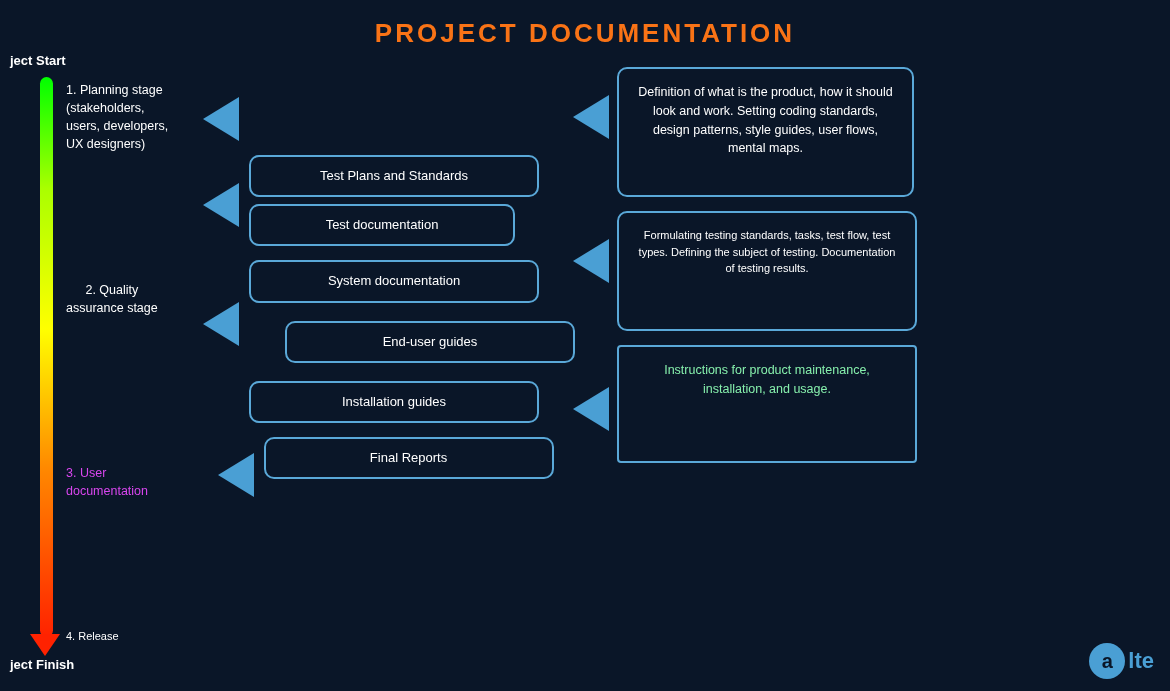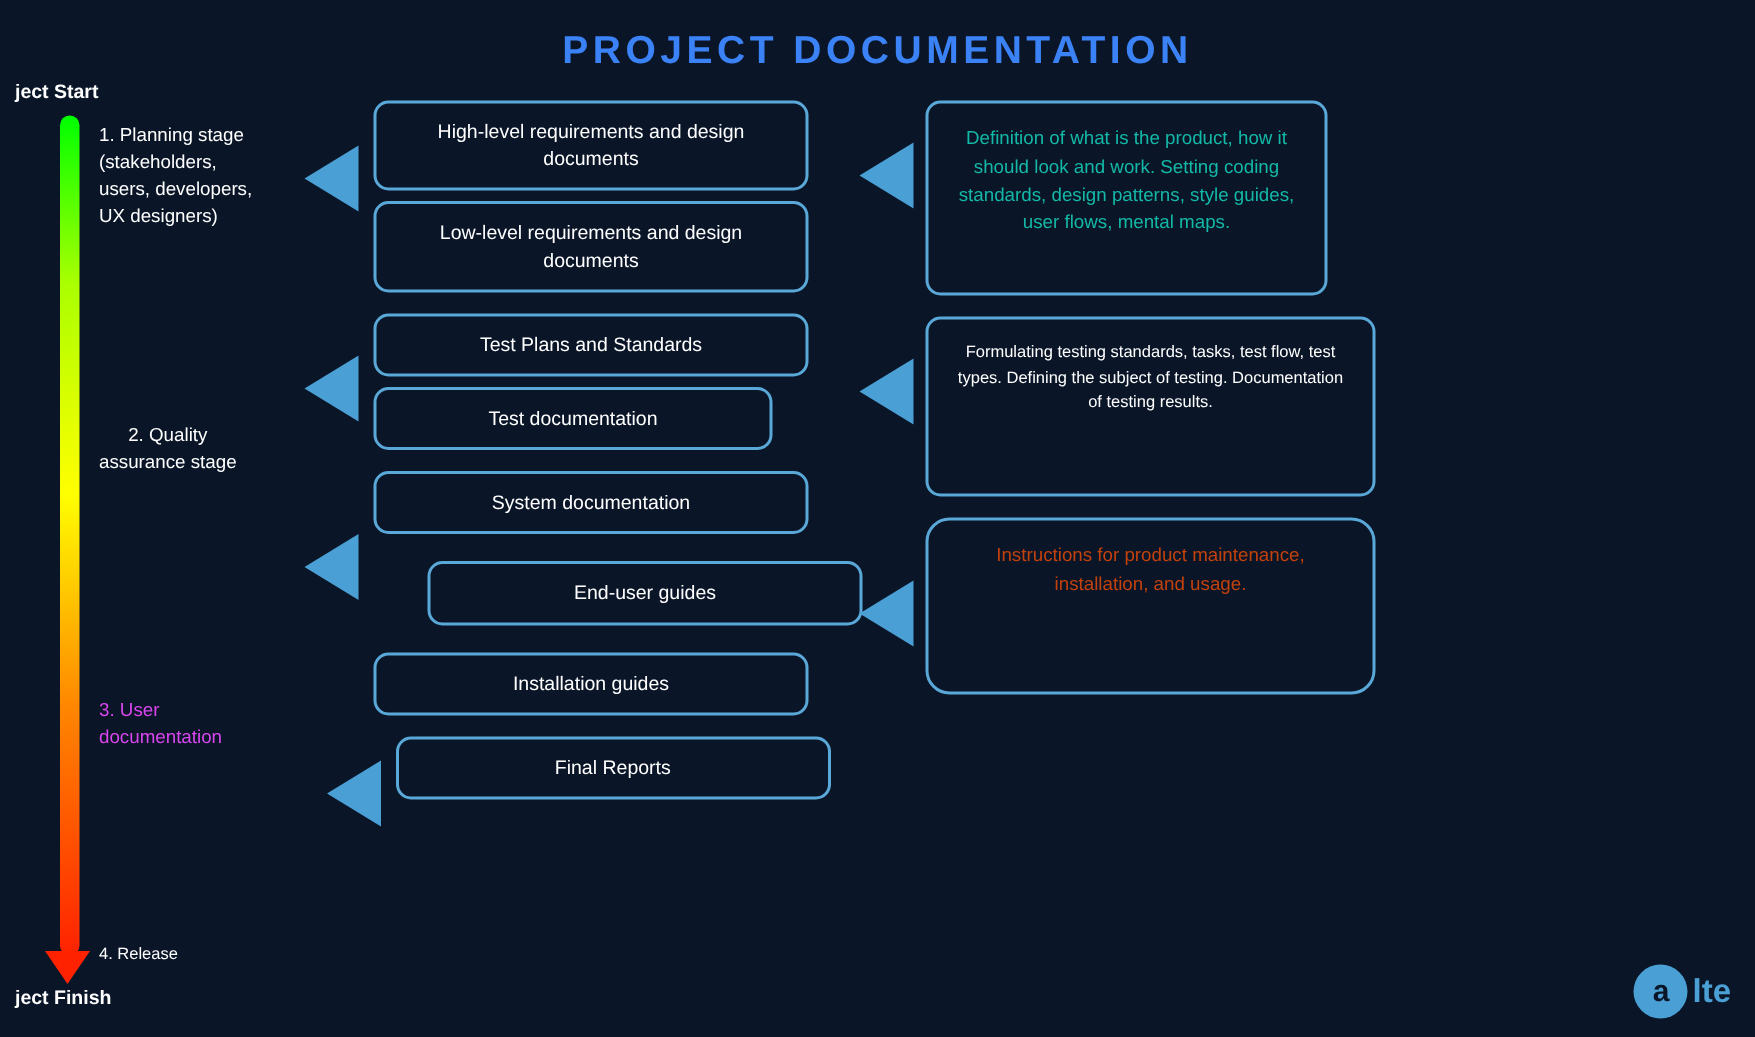--- a/index.html
+++ b/index.html
@@ -13,21 +13,21 @@
       overflow: hidden;
       position: relative;
     }
 
     .title {
       text-align: center;
       font-size: 26px;
       font-weight: 700;
       letter-spacing: 3px;
       padding-top: 18px;
-      color: #3b82f6;
+      color: #f97316;
     }
   </style>
 </head>
 <body>
 
 <div style="width:1170px;height:691px;background:#0a1628;position:relative;overflow:hidden;">
 
   <div class="title">PROJECT DOCUMENTATION</div>
 
   <div style="display:flex;flex-direction:row;height:calc(100% - 58px);padding:0 8px;position:relative;">
@@ -81,28 +81,20 @@
     </div>
 
     <div style="display:flex;flex-direction:column;align-items:center;width:365px;flex-shrink:0;padding-top:18px;gap:0;">
 
       <div style="display:flex;flex-direction:column;align-items:center;width:100%;margin-bottom:14px;">
 
         <div style="display:flex;flex-direction:row;align-items:flex-start;width:100%;justify-content:flex-start;gap:10px;">
           <div style="margin-top:30px;margin-left:0px;flex-shrink:0;">
             <div style="width:0;height:0;border-top:22px solid transparent;border-bottom:22px solid transparent;border-right:36px solid #4a9fd4;"></div>
           </div>
-          <div style="display:flex;flex-direction:column;gap:7px;">
-            <div style="border:2px solid #5aa8d8;border-radius:10px;padding:10px 20px;text-align:center;font-size:13px;color:#fff;width:290px;font-family:'Segoe UI',Arial,sans-serif;line-height:1.4;">
-              <span>High-level requirements and design documents</span>
-            </div>
-            <div style="border:2px solid #5aa8d8;border-radius:10px;padding:10px 20px;text-align:center;font-size:13px;color:#fff;width:290px;font-family:'Segoe UI',Arial,sans-serif;line-height:1.4;">
-              <span>Low-level requirements and design documents</span>
-            </div>
-          </div>
         </div>
       </div>
 
       <div style="display:flex;flex-direction:column;align-items:center;width:100%;margin-bottom:14px;">
         <div style="display:flex;flex-direction:row;align-items:flex-start;width:100%;justify-content:flex-start;gap:10px;">
           <div style="margin-top:28px;margin-left:0px;flex-shrink:0;">
             <div style="width:0;height:0;border-top:22px solid transparent;border-bottom:22px solid transparent;border-right:36px solid #4a9fd4;"></div>
           </div>
           <div style="display:flex;flex-direction:column;gap:7px;">
             <div style="border:2px solid #5aa8d8;border-radius:10px;padding:10px 20px;text-align:center;font-size:13px;color:#fff;width:290px;font-family:'Segoe UI',Arial,sans-serif;line-height:1.4;">
@@ -148,39 +140,39 @@
       </div>
 
     </div>
 
     <div style="display:flex;flex-direction:column;align-items:flex-start;width:380px;flex-shrink:0;padding-top:18px;gap:0;margin-left:5px;">
 
       <div style="display:flex;flex-direction:row;align-items:flex-start;gap:8px;margin-bottom:14px;">
         <div style="margin-top:28px;flex-shrink:0;">
           <div style="width:0;height:0;border-top:22px solid transparent;border-bottom:22px solid transparent;border-right:36px solid #4a9fd4;"></div>
         </div>
-        <div style="border:2px solid #5aa8d8;border-radius:10px;padding:14px 16px;font-size:12.5px;color:#14b8a6;text-align:center;line-height:1.5;width:268px;min-height:130px;font-family:'Segoe UI',Arial,sans-serif;">
+        <div style="border:2px solid #5aa8d8;border-radius:10px;padding:14px 16px;font-size:12.5px;color:#ffffff;text-align:center;line-height:1.5;width:297px;min-height:130px;font-family:'Segoe UI',Arial,sans-serif;">
           <span>Definition of what is the product, how it should look and work. Setting coding standards, design patterns, style guides, user flows, mental maps.</span>
         </div>
       </div>
 
       <div style="display:flex;flex-direction:row;align-items:flex-start;gap:8px;margin-bottom:14px;">
         <div style="margin-top:28px;flex-shrink:0;">
           <div style="width:0;height:0;border-top:22px solid transparent;border-bottom:22px solid transparent;border-right:36px solid #4a9fd4;"></div>
         </div>
         <div style="border:2px solid #5aa8d8;border-radius:10px;padding:14px 16px;font-size:11px;color:#fff;text-align:center;line-height:1.5;width:300px;min-height:120px;font-family:Liberation Sans, sans-serif;">
           <span>Formulating testing standards, tasks, test flow, test types. Defining the subject of testing. Documentation of testing results.</span>
         </div>
       </div>
 
       <div style="display:flex;flex-direction:row;align-items:flex-start;gap:8px;margin-bottom:14px;">
         <div style="margin-top:42px;flex-shrink:0;">
           <div style="width:0;height:0;border-top:22px solid transparent;border-bottom:22px solid transparent;border-right:36px solid #4a9fd4;"></div>
         </div>
-        <div style="border:2px solid #5aa8d8;border-radius:16px;padding:14px 16px;font-size:12.5px;color:#c2410c;text-align:center;line-height:1.5;width:300px;min-height:118px;font-family:'Segoe UI',Arial,sans-serif;">
+        <div style="border:2px solid #5aa8d8;border-radius:4px;padding:14px 16px;font-size:12.5px;color:#86efac;text-align:center;line-height:1.5;width:300px;min-height:118px;font-family:'Segoe UI',Arial,sans-serif;">
           <span>Instructions for product maintenance, installation, and usage.</span>
         </div>
       </div>
 
     </div>
 
   </div>
 
   <div style="position:absolute;bottom:12px;right:16px;display:flex;flex-direction:row;align-items:center;gap:3px;">
     <div style="width:36px;height:36px;border-radius:50%;background:#4a9fd4;display:flex;align-items:center;justify-content:center;font-size:20px;font-weight:900;color:#0a1628;font-family:Arial,sans-serif;">

